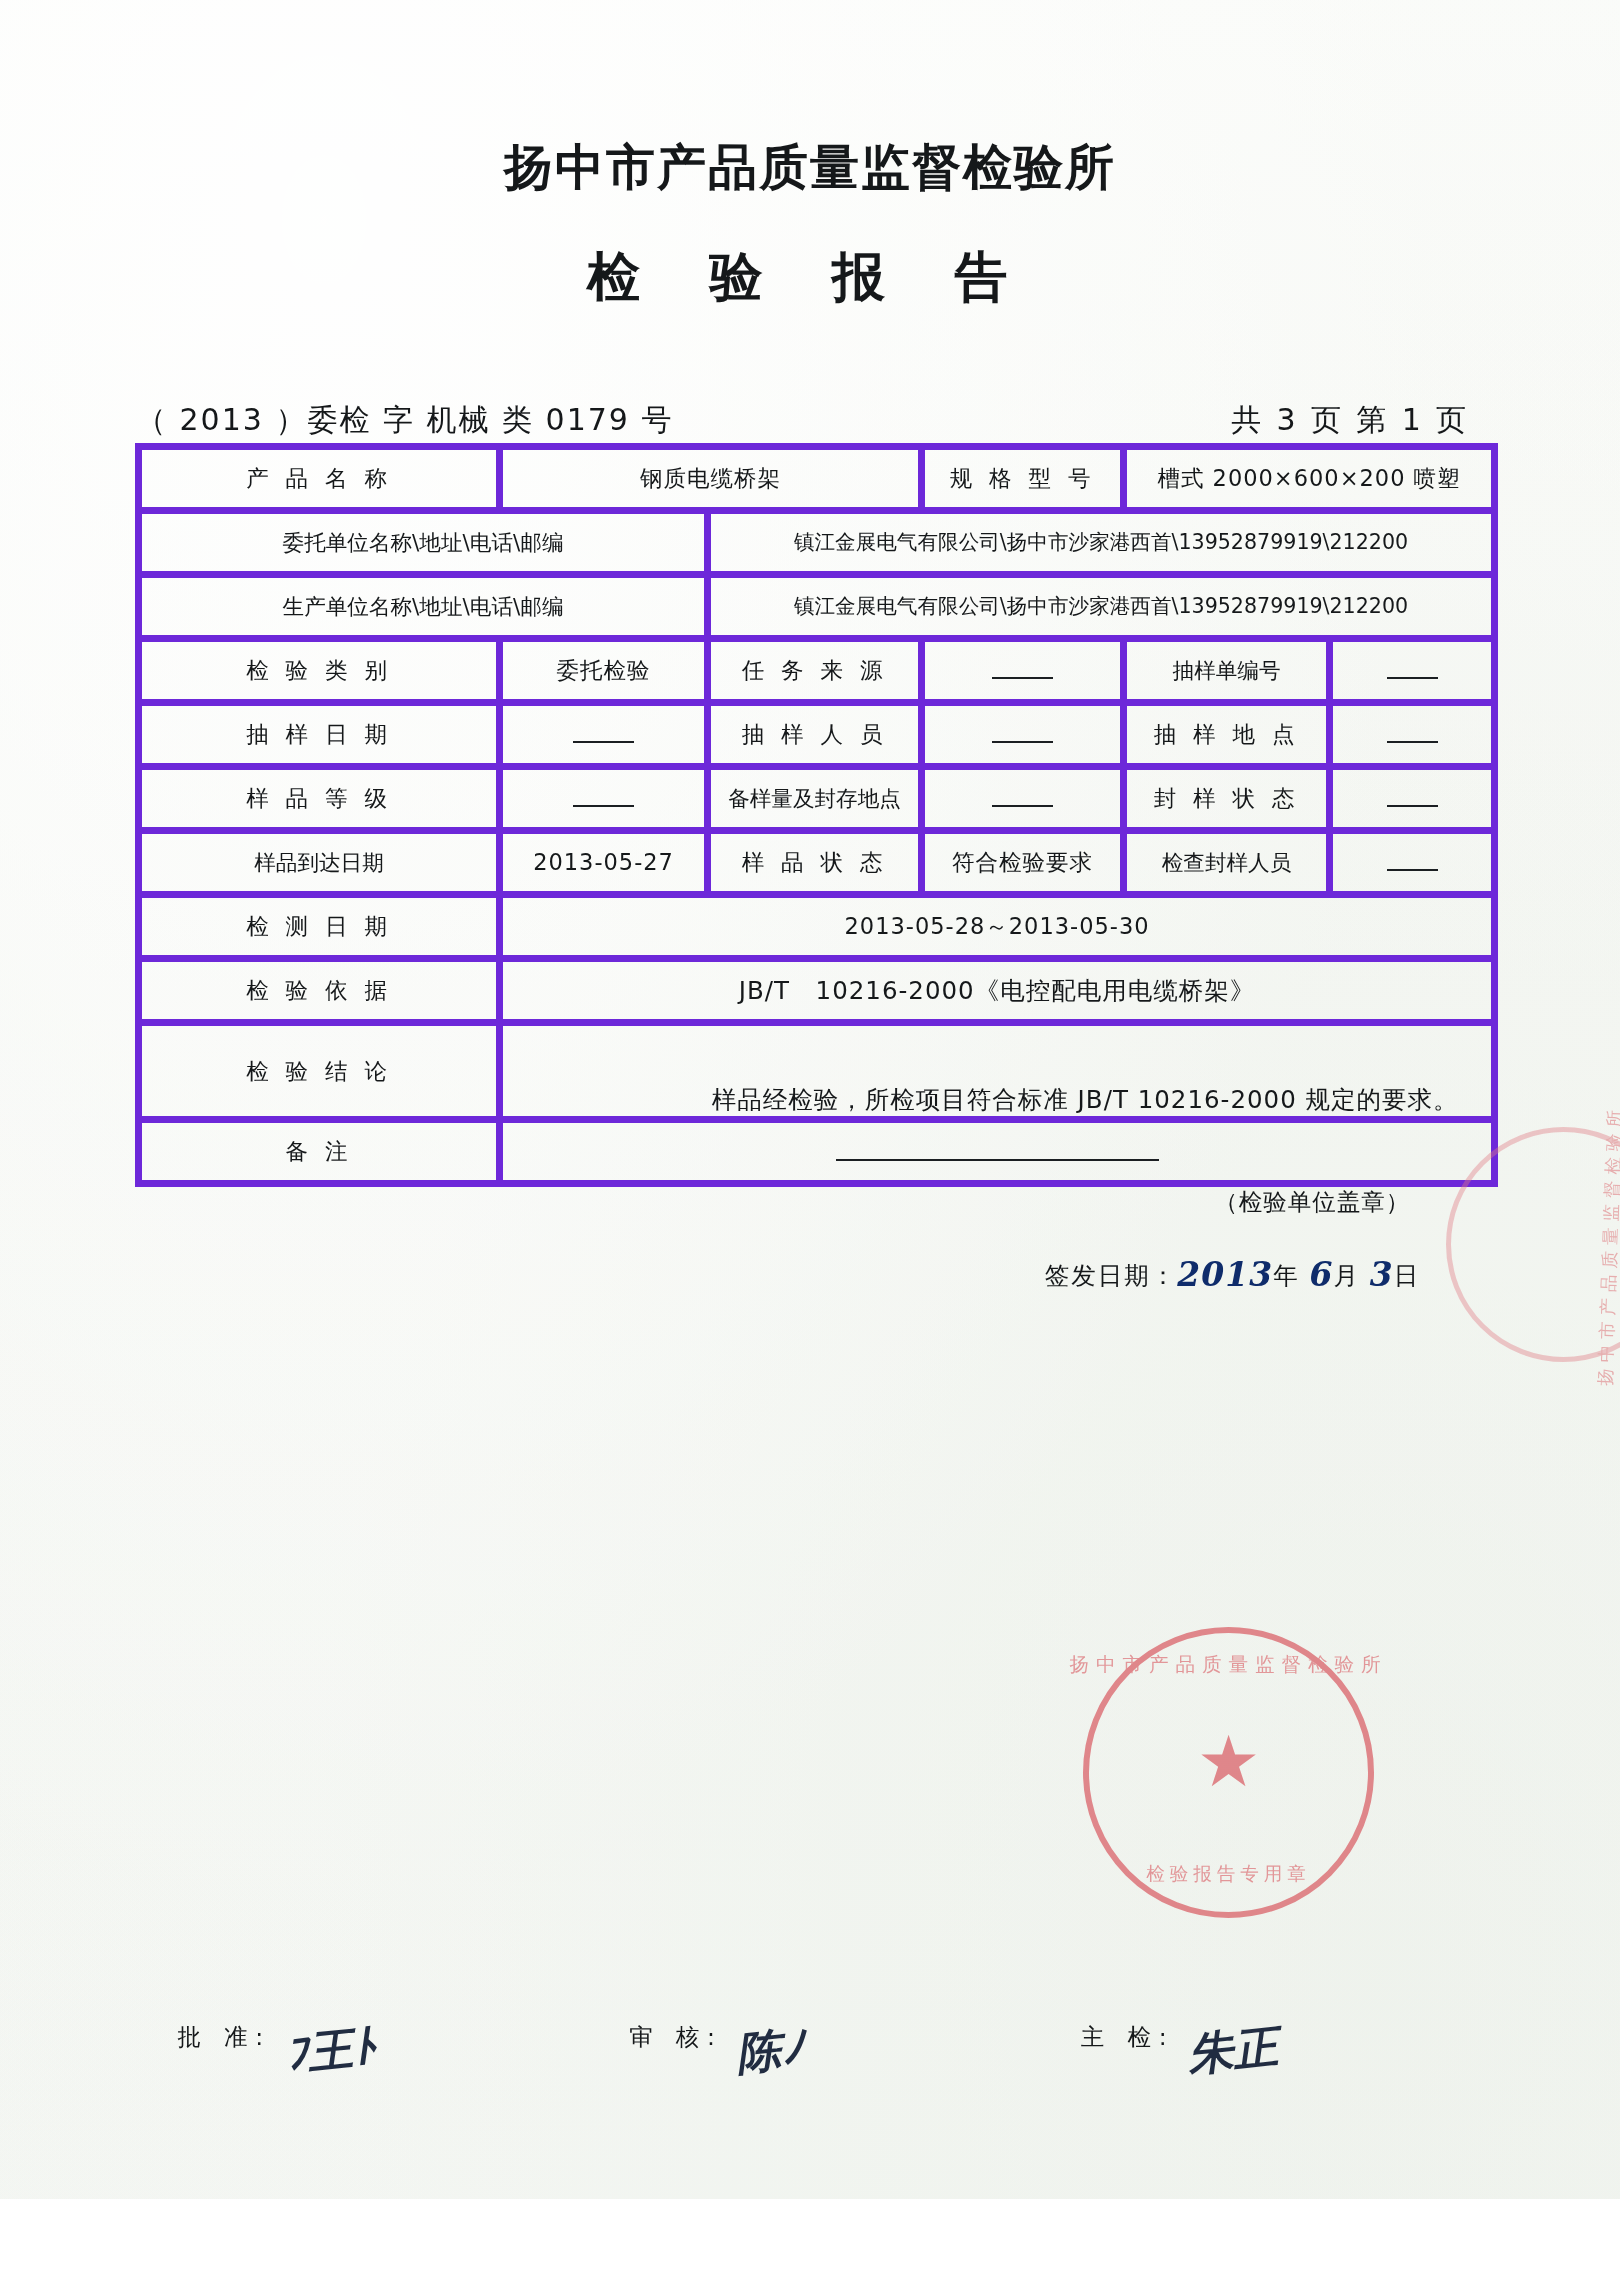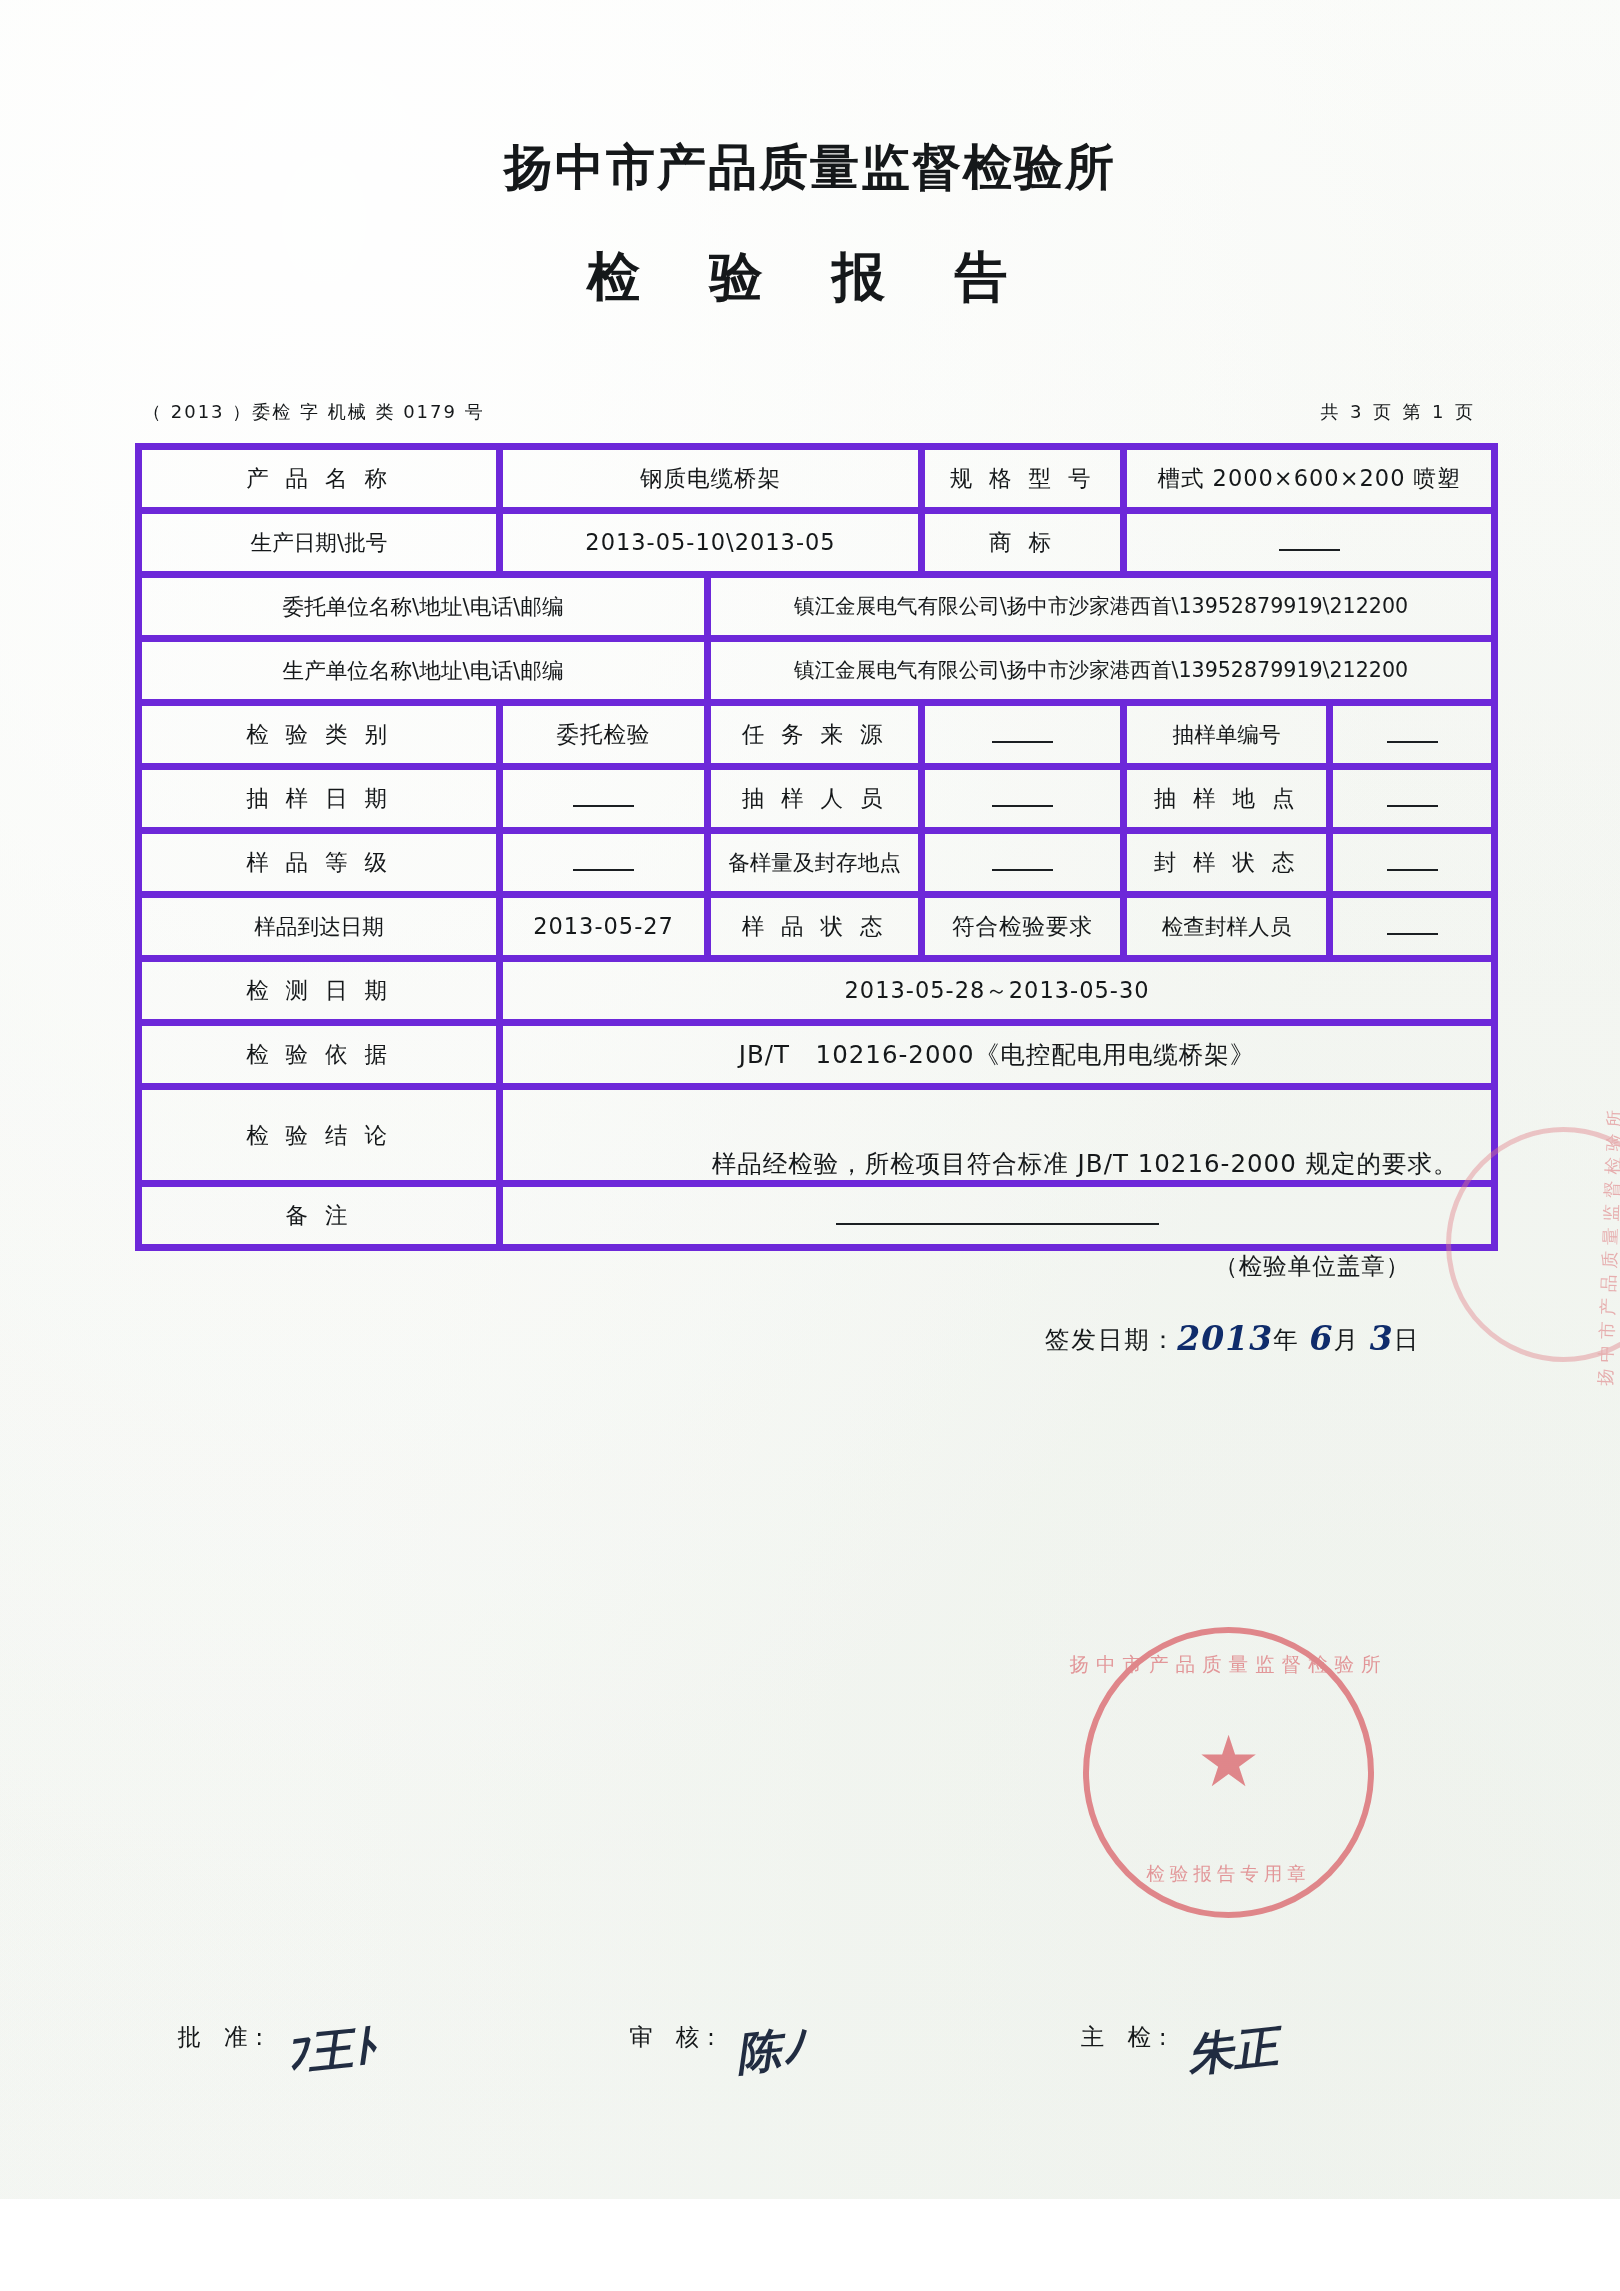--- a/index.html
+++ b/index.html
@@ -44,25 +44,25 @@
   .doc-title {
     margin-top: 41px;
     font-size: 53px;
     font-weight: bold;
     letter-spacing: 25.5px;
     color: #15181a;
   }
   .meta-row {
     position: absolute;
     top: 400px;
-    left: 143px;
+    left: 136px;
     width: 1333px;
     display: flex;
     justify-content: space-between;
-    font-size: 18px;
+    font-size: 30px;
     color: #15181a;
     letter-spacing: 1px;
   }
   .meta-left { letter-spacing: 2px; }
   .meta-right { letter-spacing: 2.9px; }
 
   table.main {
     position: absolute;
     top: 443px;
     left: 135px;
@@ -276,26 +276,20 @@
       <col style="width:202px">
       <col style="width:206px">
       <col style="width:165px">
     </colgroup>
     <tbody>
       <tr>
         <td colspan="2" class="lbl">产 品 名 称</td>
         <td colspan="2" class="val">钢质电缆桥架</td>
         <td class="lbl">规 格 型 号</td>
         <td colspan="2" class="val">槽式 2000×600×200 喷塑</td>
-      </tr>
-      <tr>
-        <td colspan="2" class="lbl-tight">生产日期\批号</td>
-        <td colspan="2" class="val">2013-05-10\2013-05</td>
-        <td class="lbl">商      标</td>
-        <td colspan="2"><span class="dash"></span></td>
       </tr>
       <tr>
         <td colspan="3" class="lbl-tight">委托单位名称\地址\电话\邮编</td>
         <td colspan="4" class="val-sm">镇江金展电气有限公司\扬中市沙家港西首\13952879919\212200</td>
       </tr>
       <tr>
         <td colspan="3" class="lbl-tight">生产单位名称\地址\电话\邮编</td>
         <td colspan="4" class="val-sm">镇江金展电气有限公司\扬中市沙家港西首\13952879919\212200</td>
       </tr>
       <tr>

